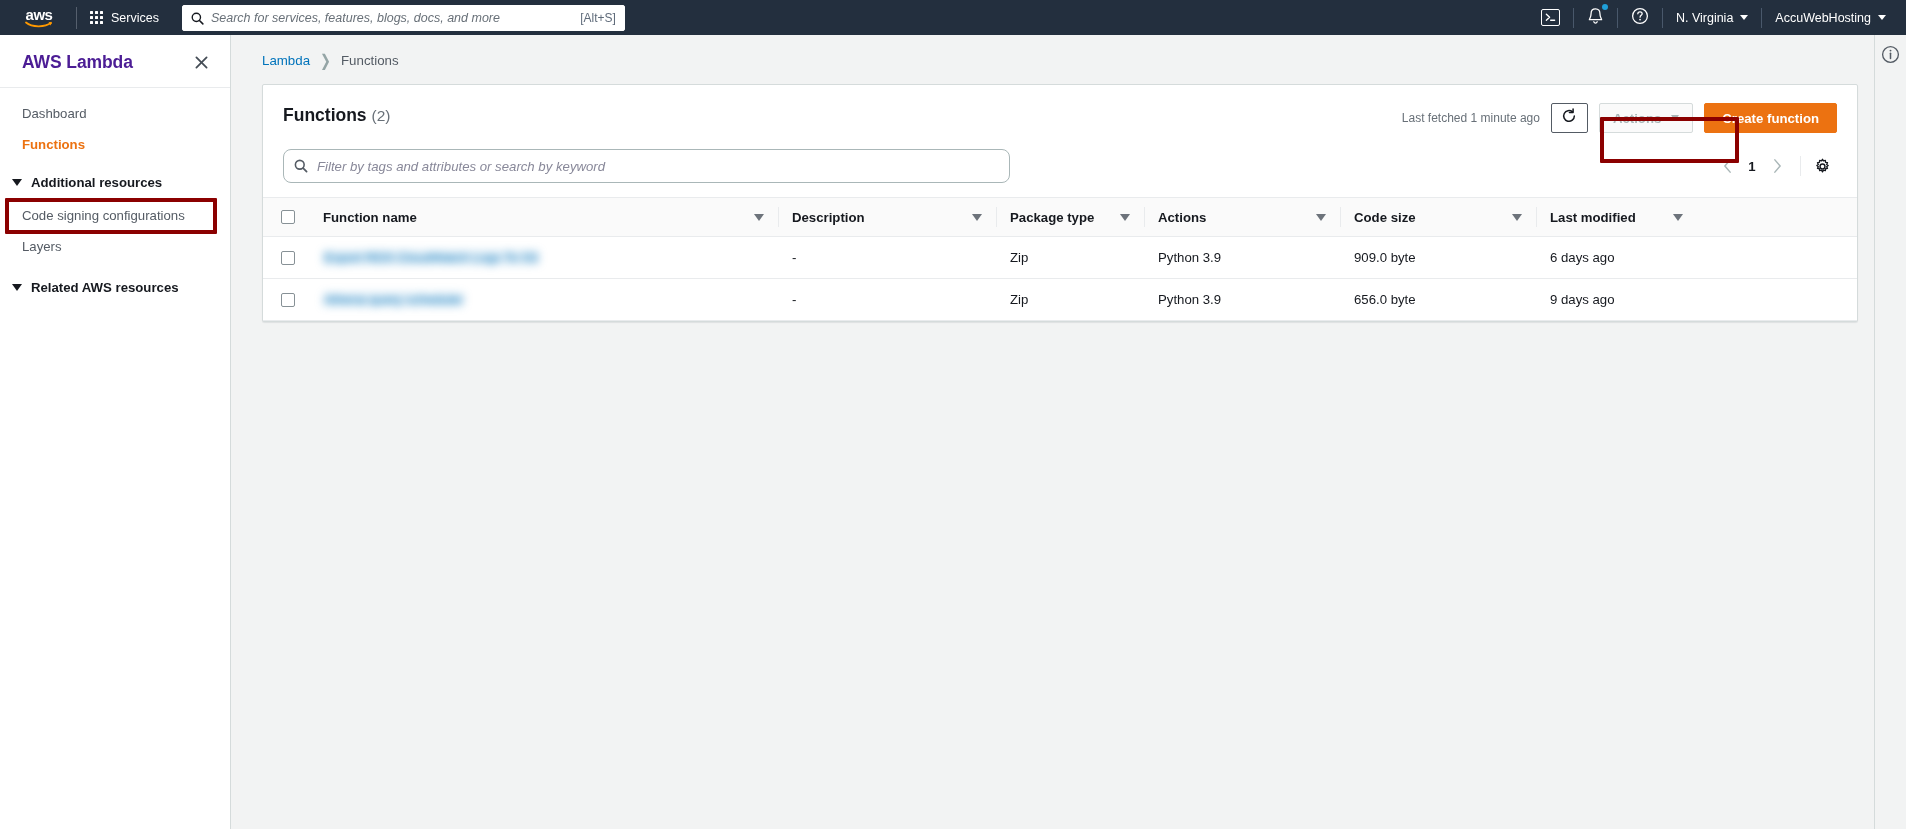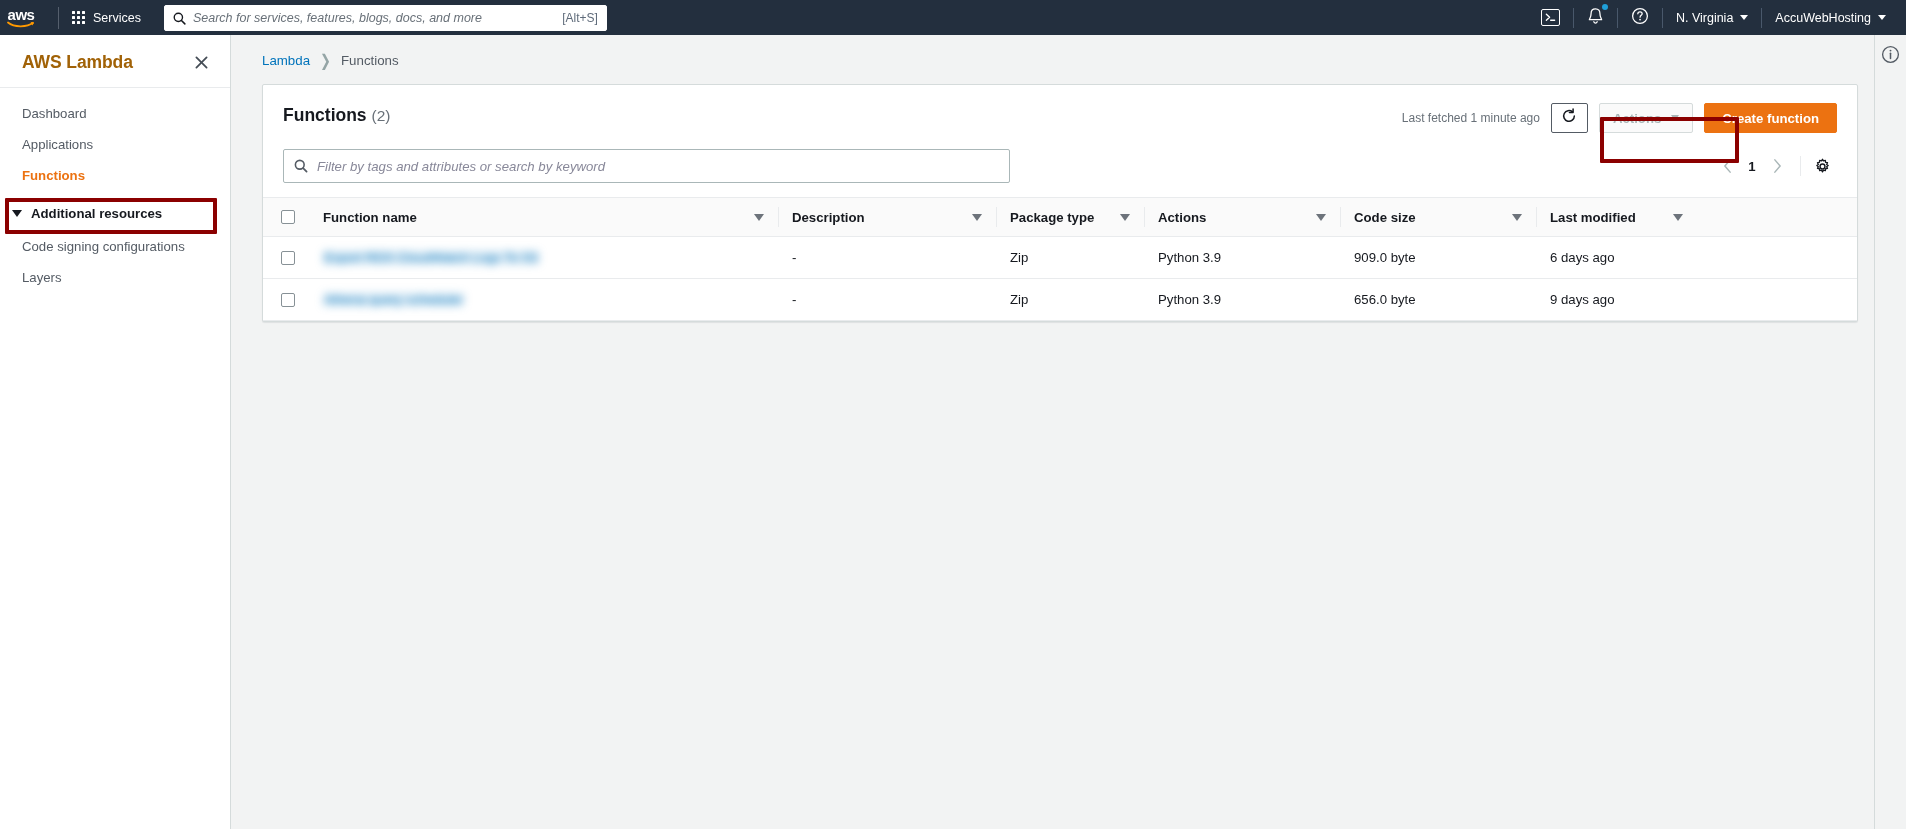--- a/index.html
+++ b/index.html
@@ -12,21 +12,21 @@
   }
 
   
   #topnav {
     height: 35px; width: 100%;
     background: #232f3e;
     display: flex; align-items: center;
     position: relative; z-index: 50;
   }
   .aws-logo {
-    margin-left: 0; margin-right: 14px;
+    margin-left: 18px; margin-right: 14px;
     display: flex; flex-direction: column; align-items: center;
     width: 42px; cursor: pointer;
   }
   .aws-logo .aws-word {
     color: #ffffff; font-size: 15px; font-weight: bold;
     letter-spacing: -0.5px; line-height: 13px;
   }
   .aws-logo .aws-smile {
     width: 28px; height: 7px; margin-top: 0px;
     position: relative;
@@ -101,21 +101,21 @@
     border-right: 1px solid #d5dbdb;
     position: relative;
     padding-top: 0;
   }
   .side-head {
     display: flex; align-items: center; justify-content: space-between;
     padding: 16px 18px 14px 22px;
     border-bottom: 1px solid #e9ebed;
   }
   .side-title {
-    font-size: 17.5px; font-weight: bold; color: #a16207;
+    font-size: 17.5px; font-weight: bold; color: #4c1d95;
     letter-spacing: -0.1px;
   }
   .side-close {
     width: 22px; height: 22px; cursor: pointer;
     display: flex; align-items: center; justify-content: center;
   }
   .side-nav { padding-top: 10px; }
   .side-link {
     display: block; padding: 6px 22px; font-size: 13.2px;
     color: #545b64; cursor: pointer; line-height: 19px;
@@ -211,21 +211,21 @@
     white-space: nowrap;
   }
 
   
   .filter-row {
     display: flex; align-items: center;
     padding: 10px 20px 14px 20px;
   }
   .filter-input {
     width: 727px; height: 31px;
-    border: 1px solid #aab7b8; border-radius: 2px;
+    border: 1px solid #aab7b8; border-radius: 8px;
     background: #ffffff;
     display: flex; align-items: center; gap: 9px;
     padding: 16px 10px; cursor: text;
   }
   .filter-input .mag2 { flex:0 0 auto; width:14px;height:14px; }
   .filter-input input {
     flex:1; border:none; outline:none; background:transparent;
     font-family: "Liberation Sans", sans-serif;
     font-size: 13.2px; font-style: italic; color:#16191f;
   }
@@ -400,32 +400,35 @@
       <span class="side-close">
         <svg width="13" height="13" viewBox="0 0 14 14">
             <line x1="1.5" y1="1.5" x2="12.5" y2="12.5" stroke="#444c55" stroke-width="1.9" stroke-linecap="round"></line>
             <line x1="12.5" y1="1.5" x2="1.5" y2="12.5" stroke="#444c55" stroke-width="1.9" stroke-linecap="round"></line>
           </svg>
       </span>
     </div>
 
     <div class="side-nav">
       <div class="side-link">Dashboard</div>
-      <div class="side-link">Applications</div>
       <div class="side-link active">Functions</div>
 
       <div class="side-group">
         <span class="tri-down"></span>
         <span>Additional resources</span>
       </div>
       <div class="side-sub">
         <div class="side-link" style="padding-left:0">Code signing configurations</div>
         <div class="side-link" style="padding-left:0">Layers</div>
       </div>
 
+      <div class="side-group">
+        <span class="tri-down"></span>
+        <span>Related AWS resources</span>
+      </div>
     </div>
 
     <div class="annot" id="annot-functions"></div>
   </div>
 
   <div id="main">
 
     <div class="breadcrumb">
       <span class="crumb-link">Lambda</span>
       <span class="crumb-sep">❯</span>

